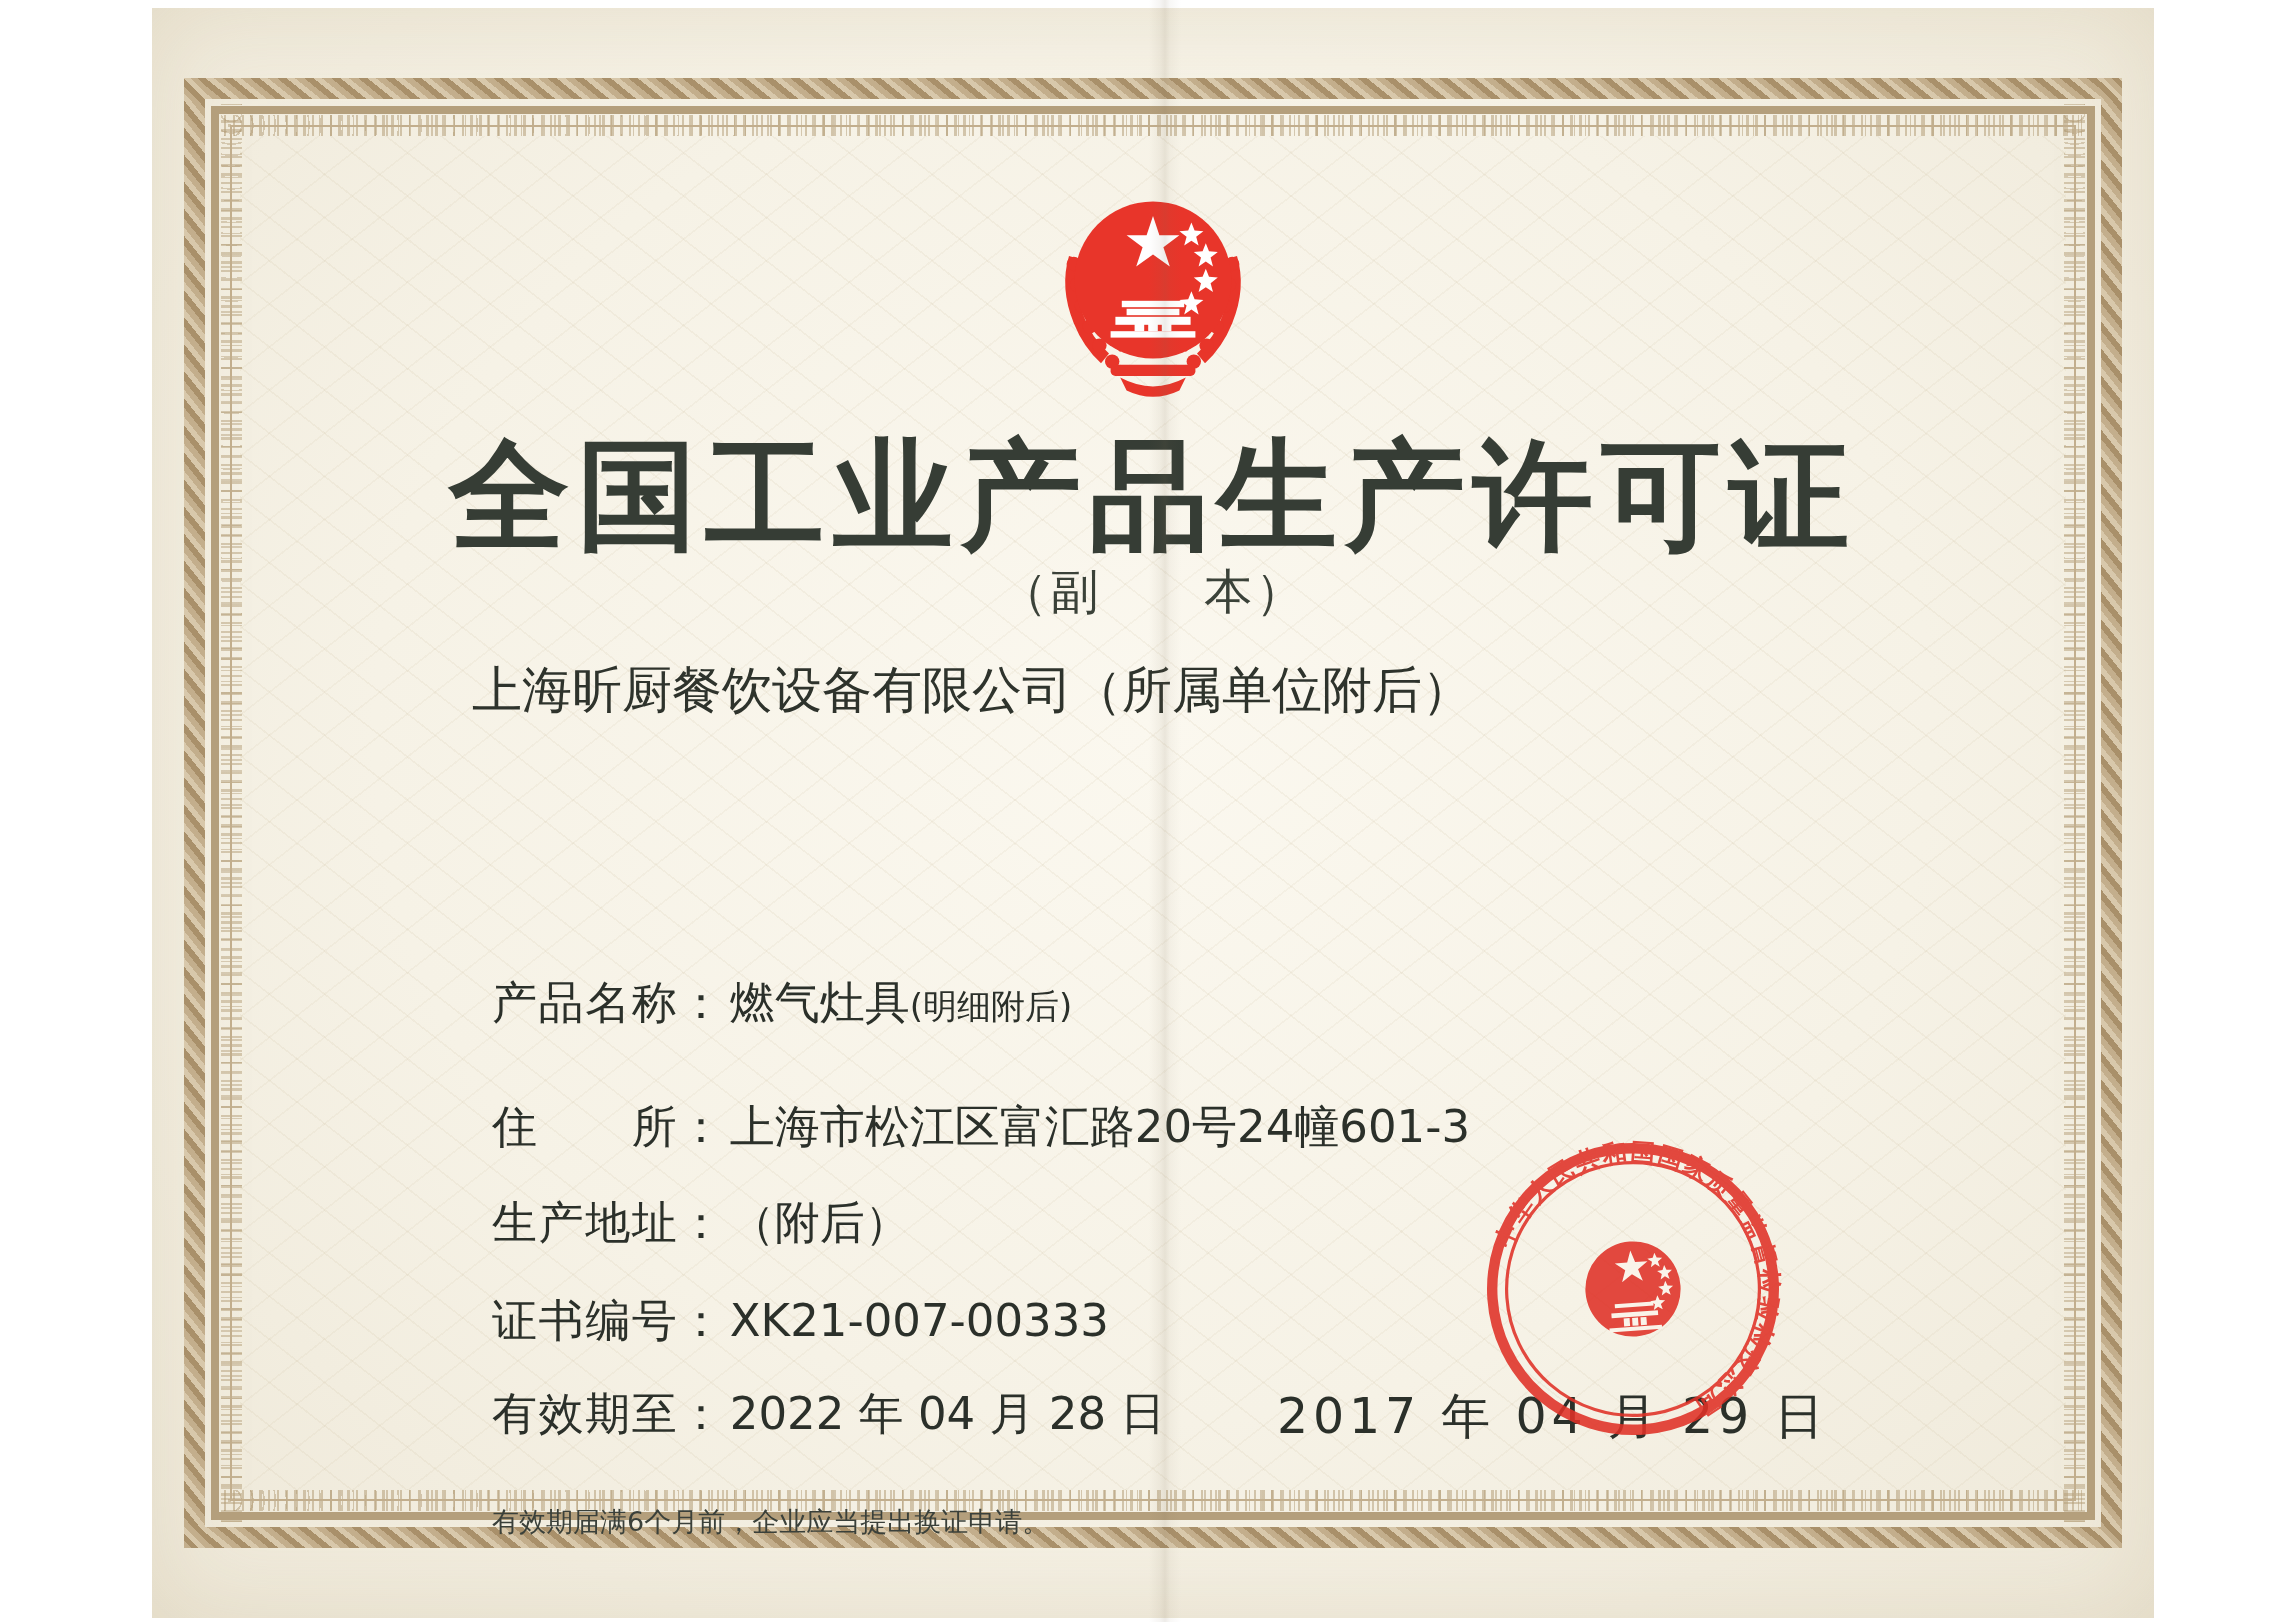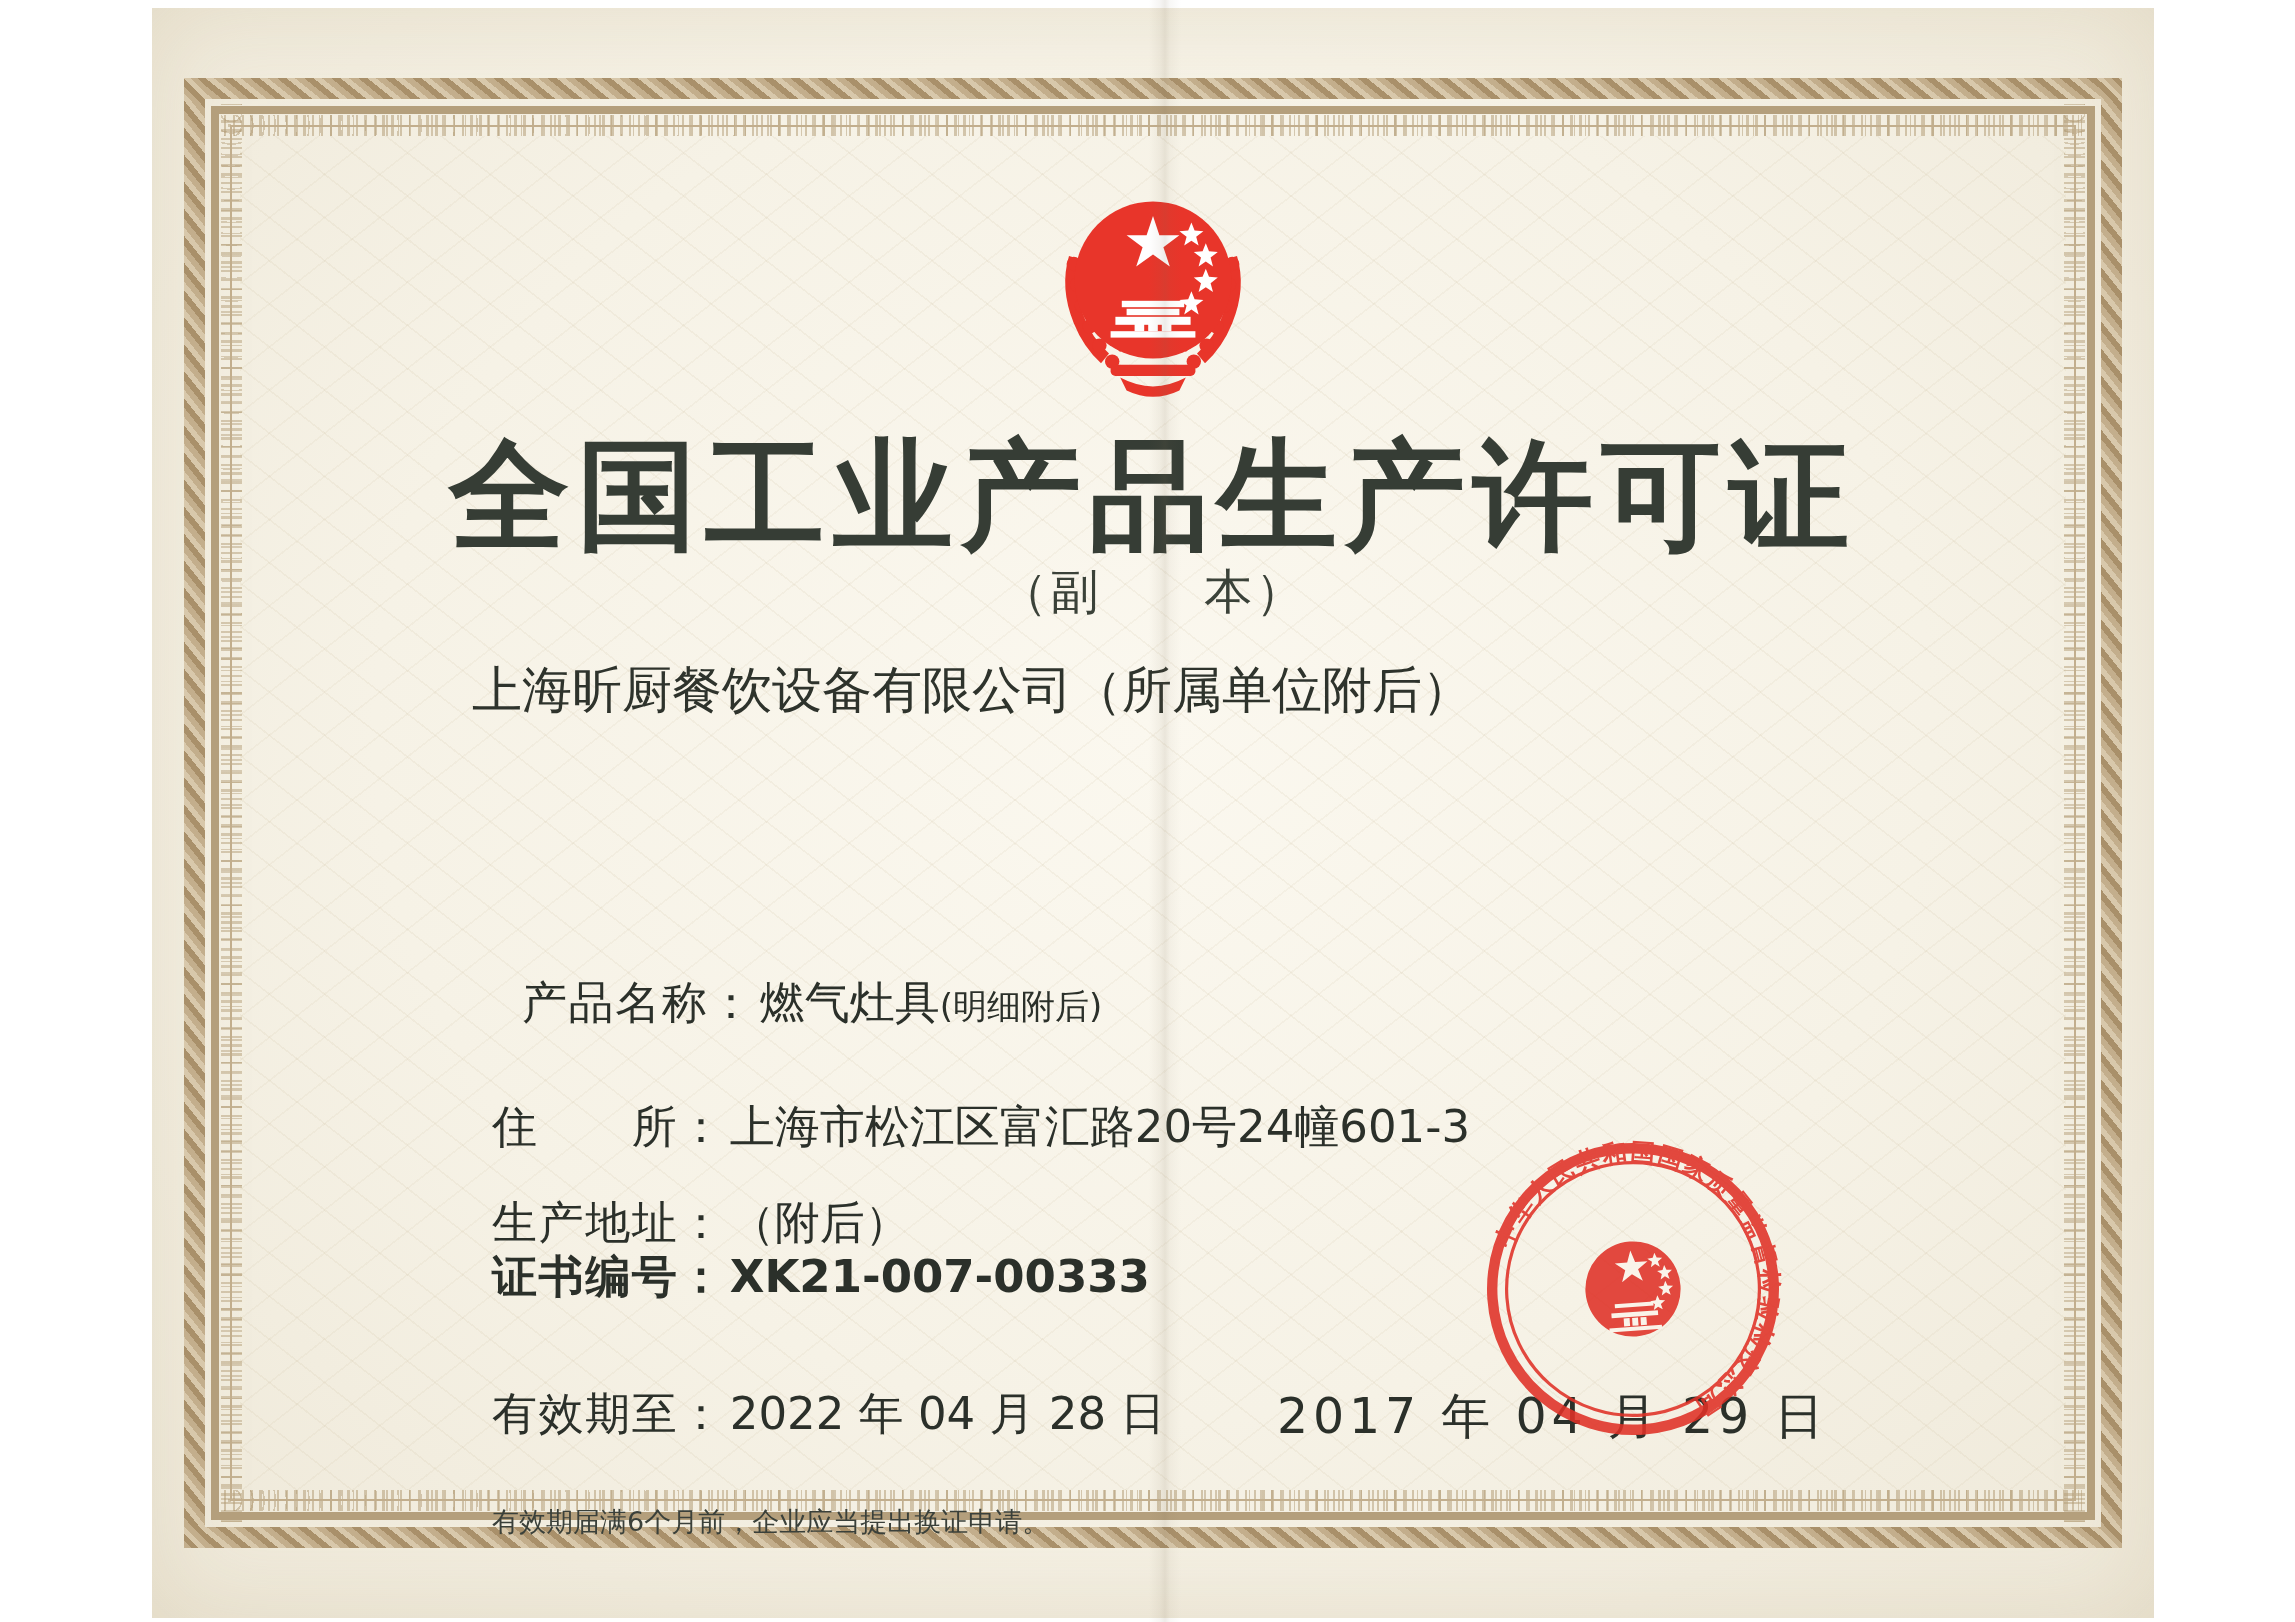--- a/index.html
+++ b/index.html
@@ -220,24 +220,24 @@
     letter-spacing: 1.6px;
   }
   .field .value {
     display: inline-block;
     margin-left: 4.8px;
   }
   .small-note-inline {
     font-size: 34px;
   }
 
-  #f-product   { left: 220px; top: 829px; margin-left: 30px; }
+  #f-product   { left: 220px; top: 829px; }
   #f-address   { left: 220px; top: 953px; }
   #f-factory   { left: 220px; top: 1049px; }
-  #f-certno    { left: 220px; top: 1103px; font-weight: bold; }
+  #f-certno    { left: 220px; top: 1147px; }
   #f-validity  { left: 220px; top: 1240px; }
 
   
   #issue-date {
     position: absolute;
     left: 1005px;
     top: 1240px;
     font-size: 49px;
     color: #2b302a;
     white-space: nowrap;

